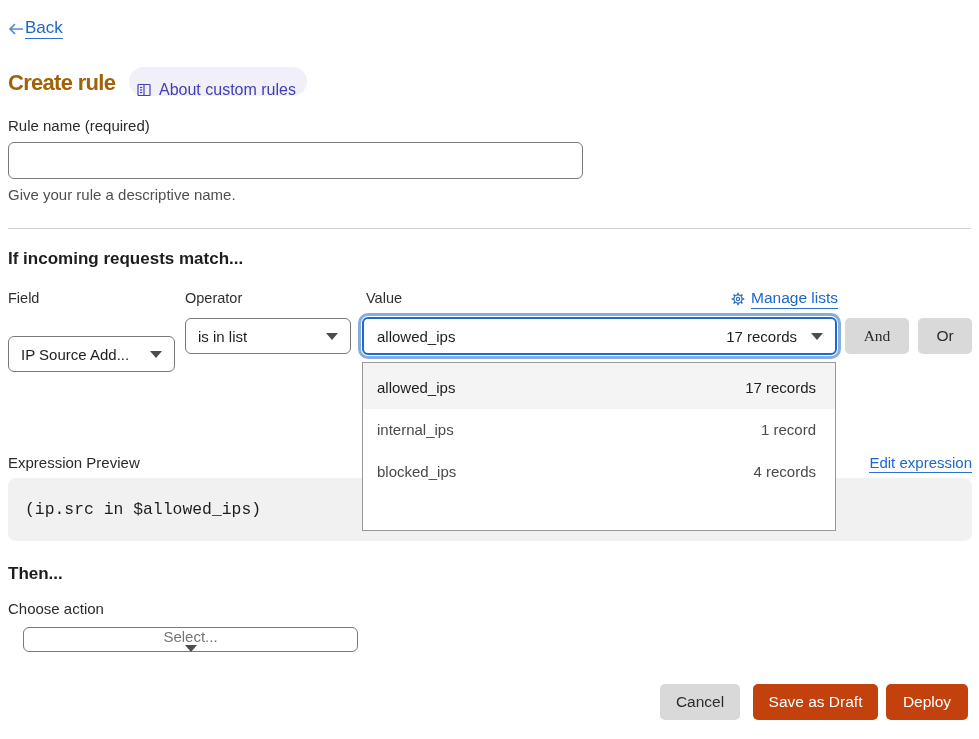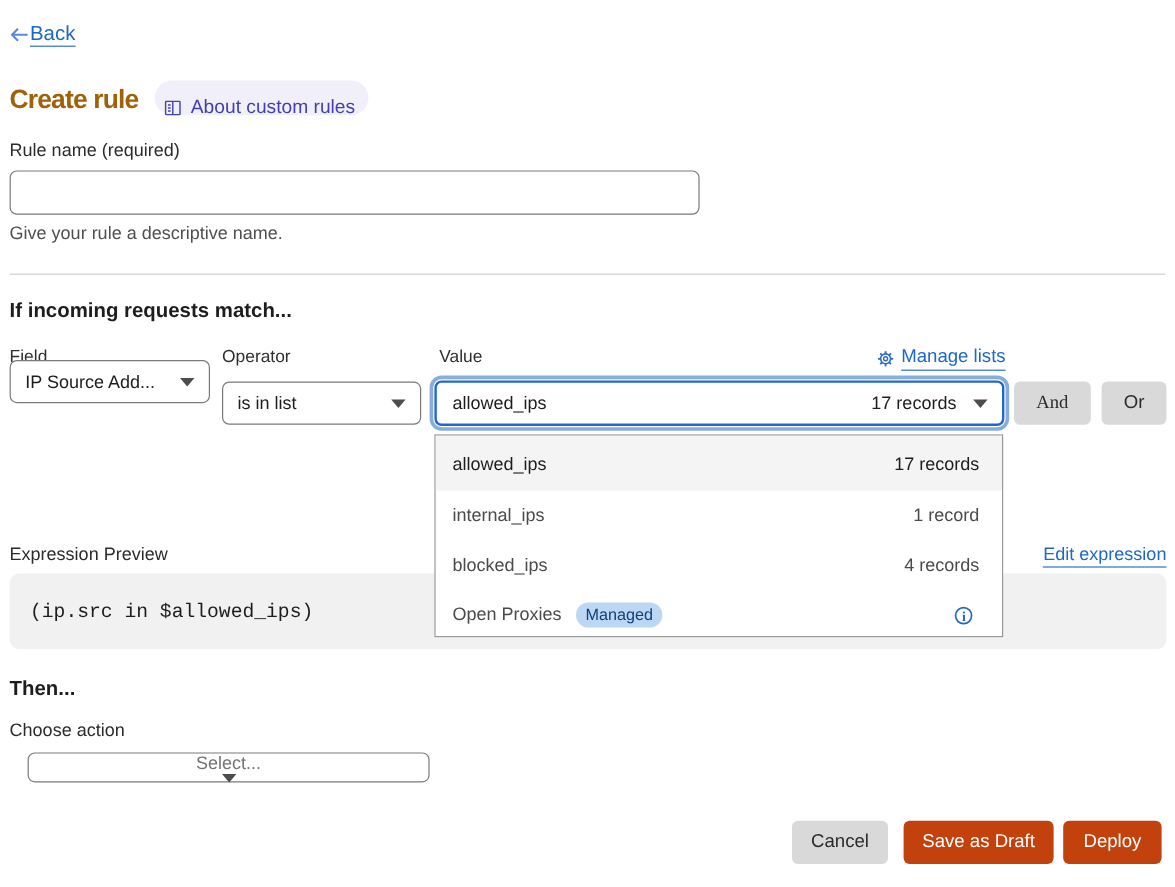--- a/index.html
+++ b/index.html
@@ -56,21 +56,21 @@
       <rect x="7.1" y="12.6" width="1.8" height="2.6" transform="rotate(45 8 8)"></rect>
       <rect x="0.8" y="7.1" width="2.6" height="1.8" transform="rotate(45 8 8)"></rect>
       <rect x="12.6" y="7.1" width="2.6" height="1.8" transform="rotate(45 8 8)"></rect>
     </g>
     <circle cx="8" cy="8" r="4.7" fill="none" stroke="#2b6cc4" stroke-width="1.5"></circle>
     <circle cx="8" cy="8" r="1.9" fill="none" stroke="#2b6cc4" stroke-width="1.3"></circle>
   </svg>
   <span class="link" style="font-size:15.5px;">Manage lists</span>
 </div>
 
-<div class="abs sel" style="left:8px; top:300px; width:167px; height:36px;">
+<div class="abs sel" style="left:8px; top:336px; width:167px; height:36px;">
   <span>IP Source Add...</span>
     <span class="caret"></span>
 </div>
 <div class="abs sel" style="left:185px; top:318px; width:166px; height:36px;gap:24px;">
   <span>is in list</span>
     <span class="caret"></span>
 </div>
 <div class="abs" style="left:362px; top:317px; width:475px; height:38px; border:2px solid #2068cd; border-radius:6px; background:#fff; box-shadow:0 0 0 1px #fff, 0 0 0 4px #85aede; display:flex; align-items:center; justify-content:space-between; padding:0 12px 0 13px; font-size:15px;">
   <span>allowed_ips</span>
   <span style="display:flex; align-items:center; gap:14px;">
@@ -91,30 +91,20 @@
       <span>17 records</span>
   </div>
   <div style="height:41.7px; display:flex; align-items:center; justify-content:space-between; padding:0 19px 0 14px; font-size:15px; color:#4a4a4a;">
     <span>internal_ips</span>
       <span>1 record</span>
   </div>
   <div style="height:41.7px; display:flex; align-items:center; justify-content:space-between; padding:0 19px 0 14px; font-size:15px; color:#4a4a4a;">
     <span>blocked_ips</span>
       <span>4 records</span>
   </div>
-  <div style="height:41.7px; display:flex; align-items:center; justify-content:space-between; padding:0 19px 0 14px; font-size:15px; color:#4a4a4a;">
-    <span style="display:flex; align-items:center; gap:12px;">
-      <span>Open Proxies</span>
-      <span style="background:#bcd7f4; color:#123f77; font-size:13.5px; border-radius:12px; padding:3px 8px;">Managed</span>
-    </span>
-    <svg width="16" height="16" viewBox="0 0 16 16" style="margin-right:5px;">
-      <circle cx="8" cy="8" r="6.7" fill="none" stroke="#2468c2" stroke-width="1.4"></circle>
-      <text x="8.2" y="12.2" font-family="Liberation Serif, serif" font-weight="bold" font-size="11.5" fill="#2468c2" text-anchor="middle">i</text>
-    </svg>
-  </div>
 </div>
 
 <div class="abs" style="left:8px; top:564px; font-size:17px; font-weight:700;">Then...</div>
 <div class="abs" style="left:8px; top:600px; font-size:15px; color:#2b2b2b;">Choose action</div>
 <div class="abs sel" style="left:23px; top:627px; width:335px; height:25px; color:#757575;flex-direction:column;">
   <span>Select...</span>
     <span class="caret"></span>
 </div>
 
 <div class="abs btn btn-gray" style="left:660px; top:684px; width:80px; height:36px;">Cancel</div>

